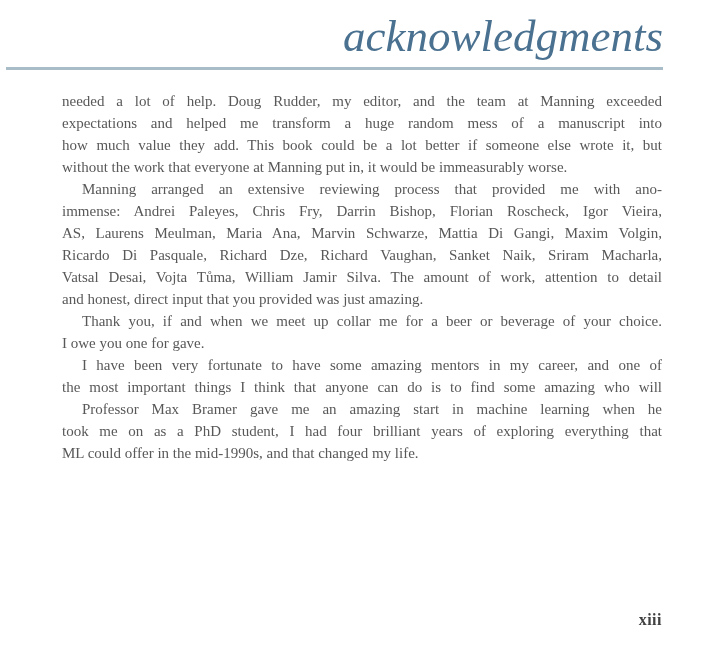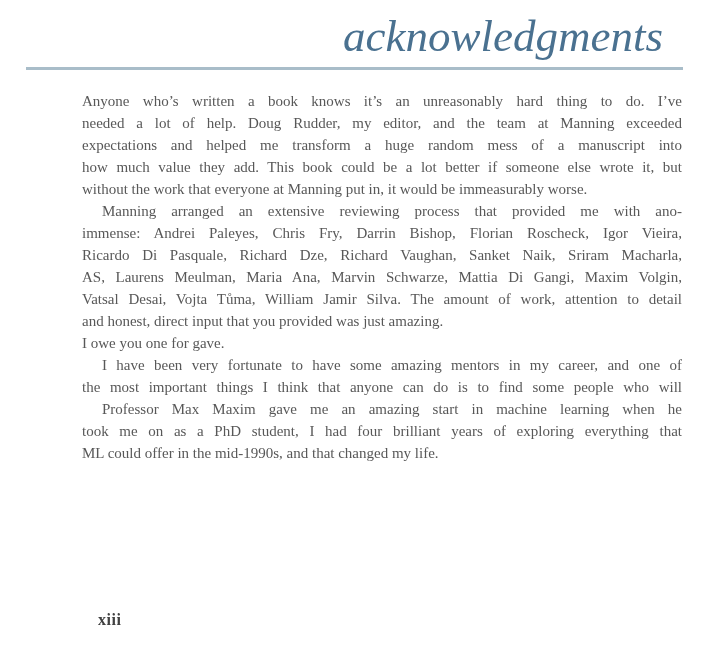--- a/index.html
+++ b/index.html
@@ -7,21 +7,20 @@
     width: 720px;
     height: 653px;
     background: #ffffff;
     font-family: "Liberation Serif", serif;
     overflow: hidden;
     position: relative;
   }
   .page {
     position: absolute;
     inset: 0;
-    margin-left: 20px;
   }
   .chapter-title {
     position: absolute;
     top: 10px;
     right: 57px;
     margin: 0;
     font-size: 45px;
     line-height: 52px;
     font-style: italic;
     font-weight: 400;
@@ -54,57 +53,57 @@
   .line.para-last {
     text-align-last: left;
     -moz-text-align-last: left;
   }
   .line.indent {
     text-indent: 20px;
   }
   .page-footer {
     position: absolute;
     top: 611px;
-    left: 78px;
+    left: 62px;
     width: 600px;
-    text-align: left;
+    text-align: right;
   }
   .page-number {
     font-size: 16px;
     font-weight: bold;
     color: var(--pn-color, #414141);
     letter-spacing: 0.5px;
   }
 </style>
 </head>
 <body style="background: rgb(255, 255, 255);">
 
 <div class="page">
 
   <header>
     <h1 class="chapter-title">acknowledgments</h1>
     <div class="title-rule"></div>
   </header>
 
   <main class="body-text" id="body-text">
-      <div class="line">Anyone who’s written a book knows it’s an unreasonably hard thing to do. I’ve</div>
       <div class="line">needed a lot of help. Doug Rudder, my editor, and the team at Manning exceeded</div>
       <div class="line">expectations and helped me transform a huge random mess of a manuscript into</div>
       <div class="line">how much value they add. This book could be a lot better if someone else wrote it, but</div>
       <div class="line para-last">without the work that everyone at Manning put in, it would be immeasurably worse.</div>
       <div class="line indent">Manning arranged an extensive reviewing process that provided me with ano-</div>
       <div class="line">immense: Andrei Paleyes, Chris Fry, Darrin Bishop, Florian Roscheck, Igor Vieira,</div>
+      <div class="line">AS, Laurens Meulman, Maria Ana, Marvin Schwarze, Mattia Di Gangi, Maxim Volgin,</div>
       <div class="line">Ricardo Di Pasquale, Richard Dze, Richard Vaughan, Sanket Naik, Sriram Macharla,</div>
-      <div class="line">AS, Laurens Meulman, Maria Ana, Marvin Schwarze, Mattia Di Gangi, Maxim Volgin,</div>
       <div class="line">Vatsal Desai, Vojta Tůma, William Jamir Silva. The amount of work, attention to detail</div>
       <div class="line para-last">and honest, direct input that you provided was just amazing.</div>
+      <div class="line indent">Thank you, if and when we meet up collar me for a beer or beverage of your choice.</div>
       <div class="line para-last">I owe you one for gave.</div>
       <div class="line indent">I have been very fortunate to have some amazing mentors in my career, and one of</div>
-      <div class="line">the most important things I think that anyone can do is to find some people who will</div>
-      <div class="line indent">Professor Max Maxim gave me an amazing start in machine learning when he</div>
+      <div class="line">the most important things I think that anyone can do is to find some amazing who will</div>
+      <div class="line indent">Professor Max Bramer gave me an amazing start in machine learning when he</div>
       <div class="line">took me on as a PhD student, I had four brilliant years of exploring everything that</div>
       <div class="line para-last">ML could offer in the mid-1990s, and that changed my life.</div>
     </main>
 
   <footer class="page-footer">
     <span class="page-number">xiii</span>
   </footer>
 
 </div>
 

